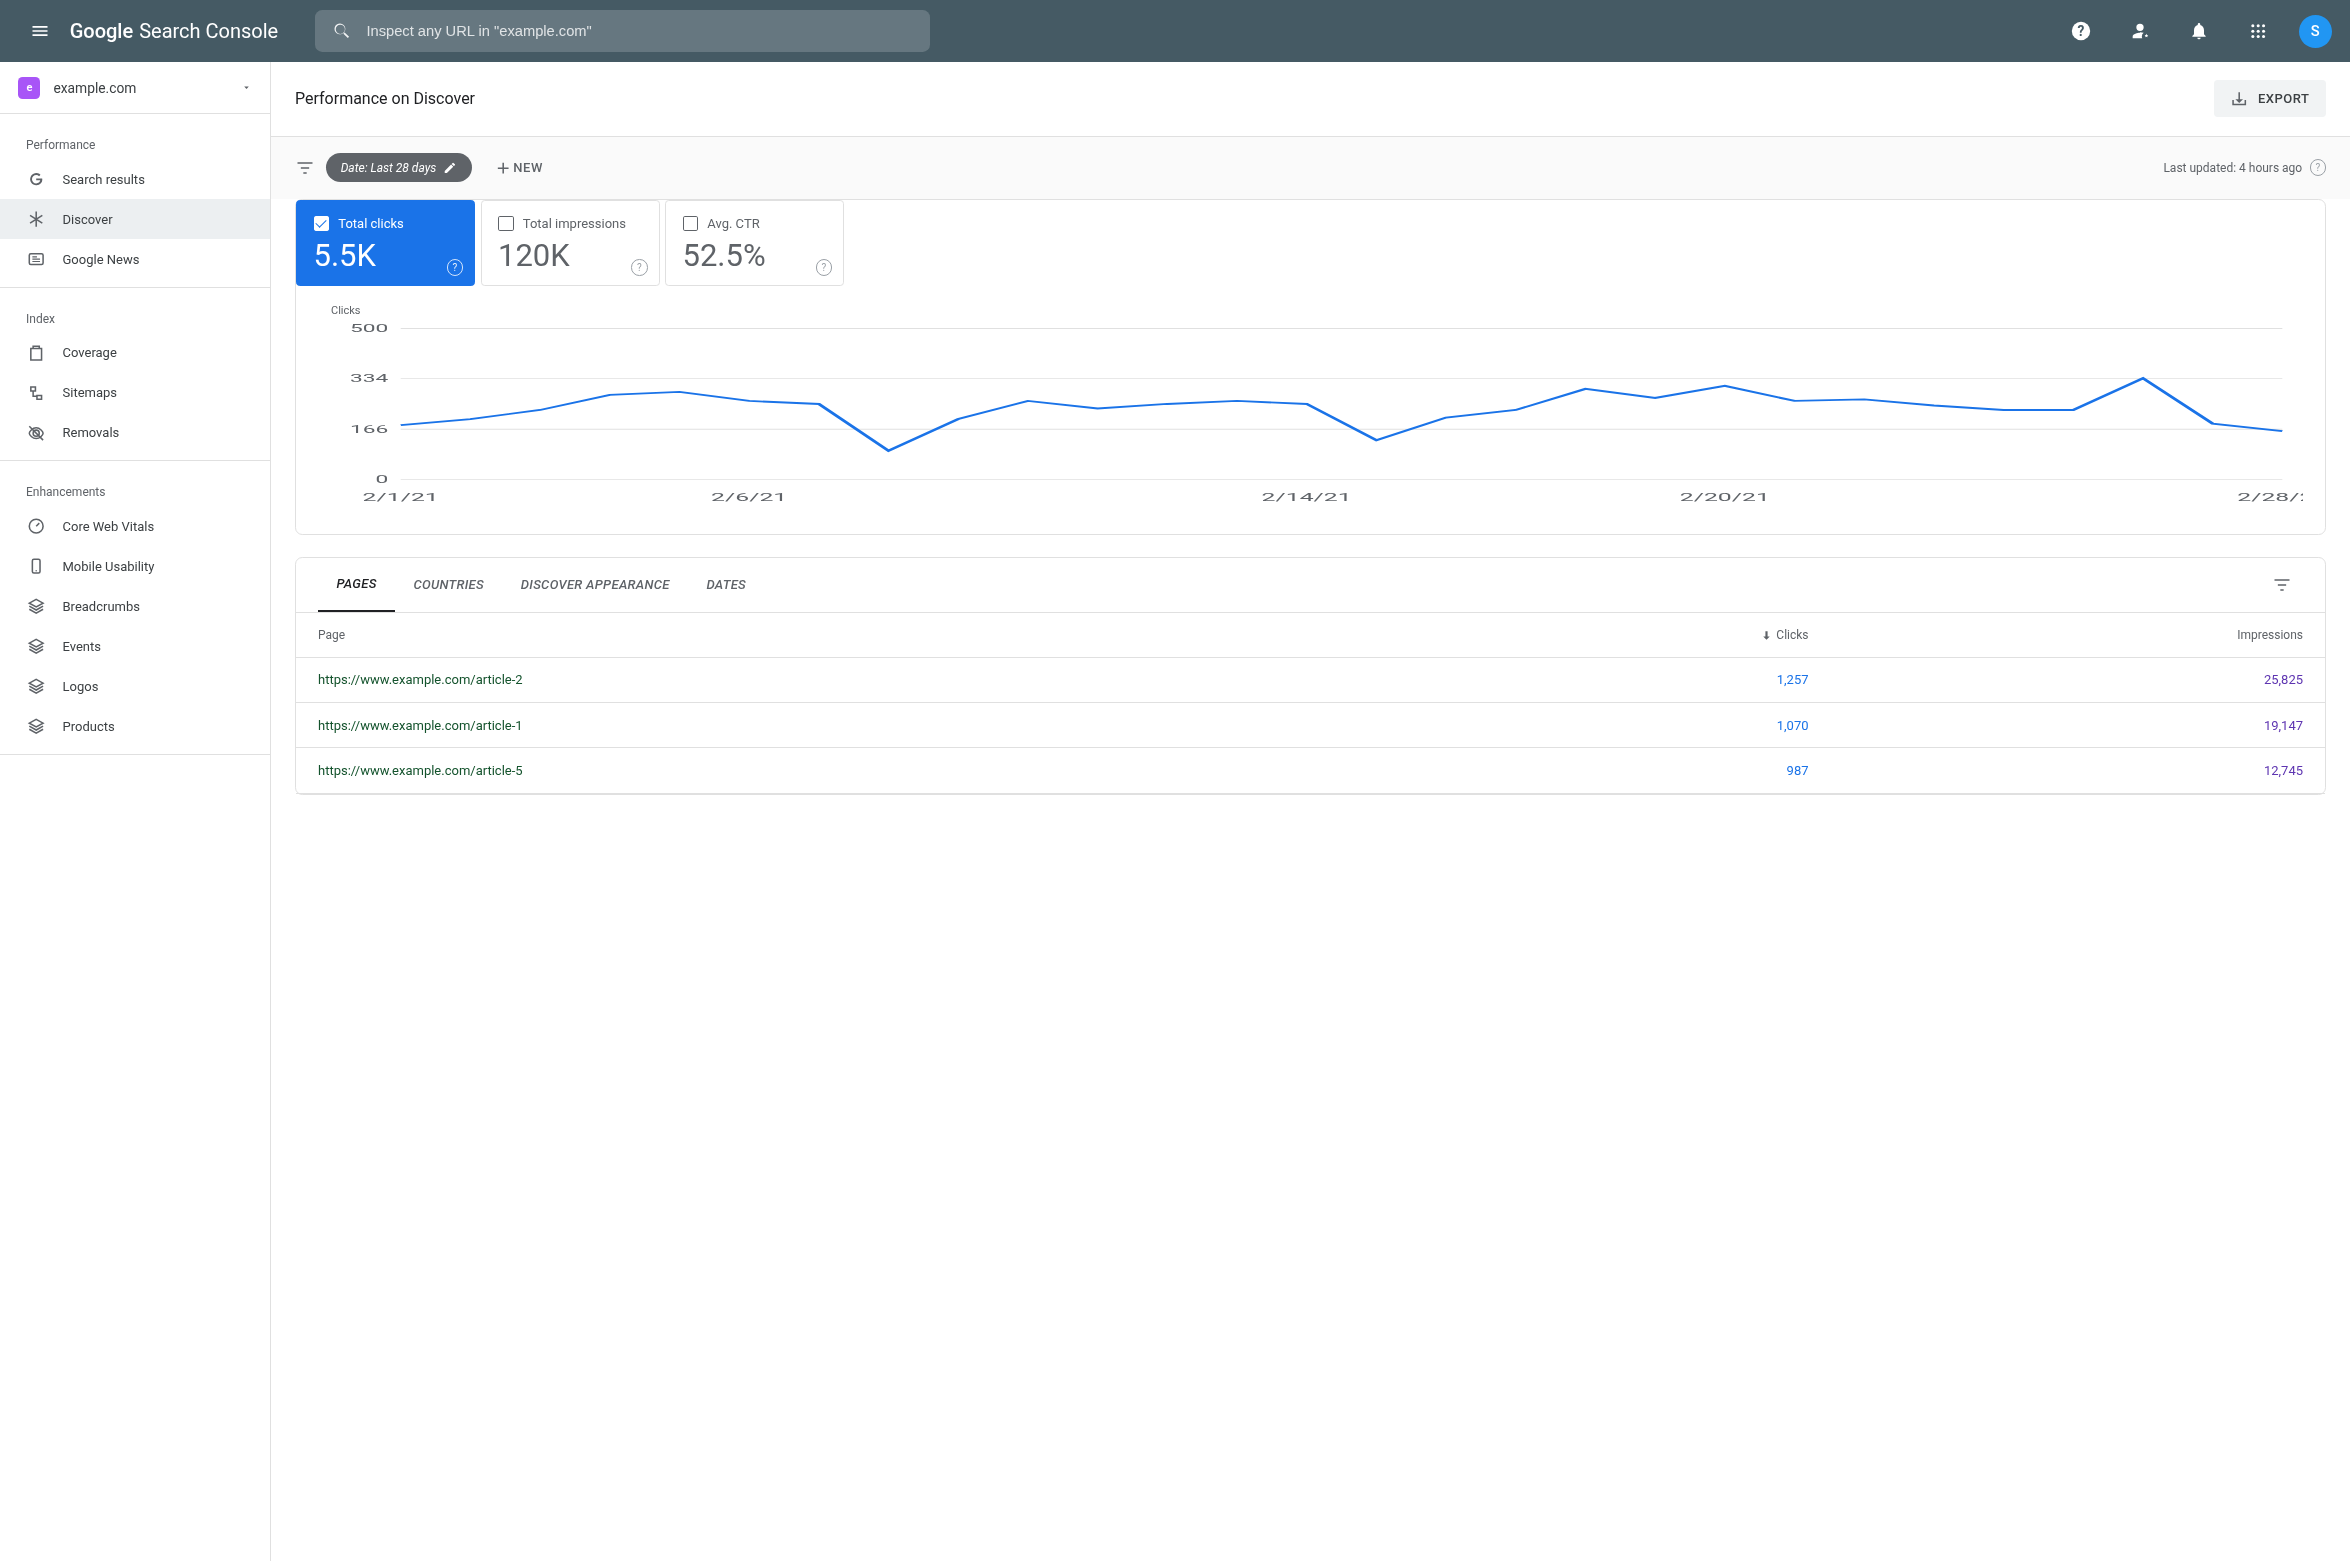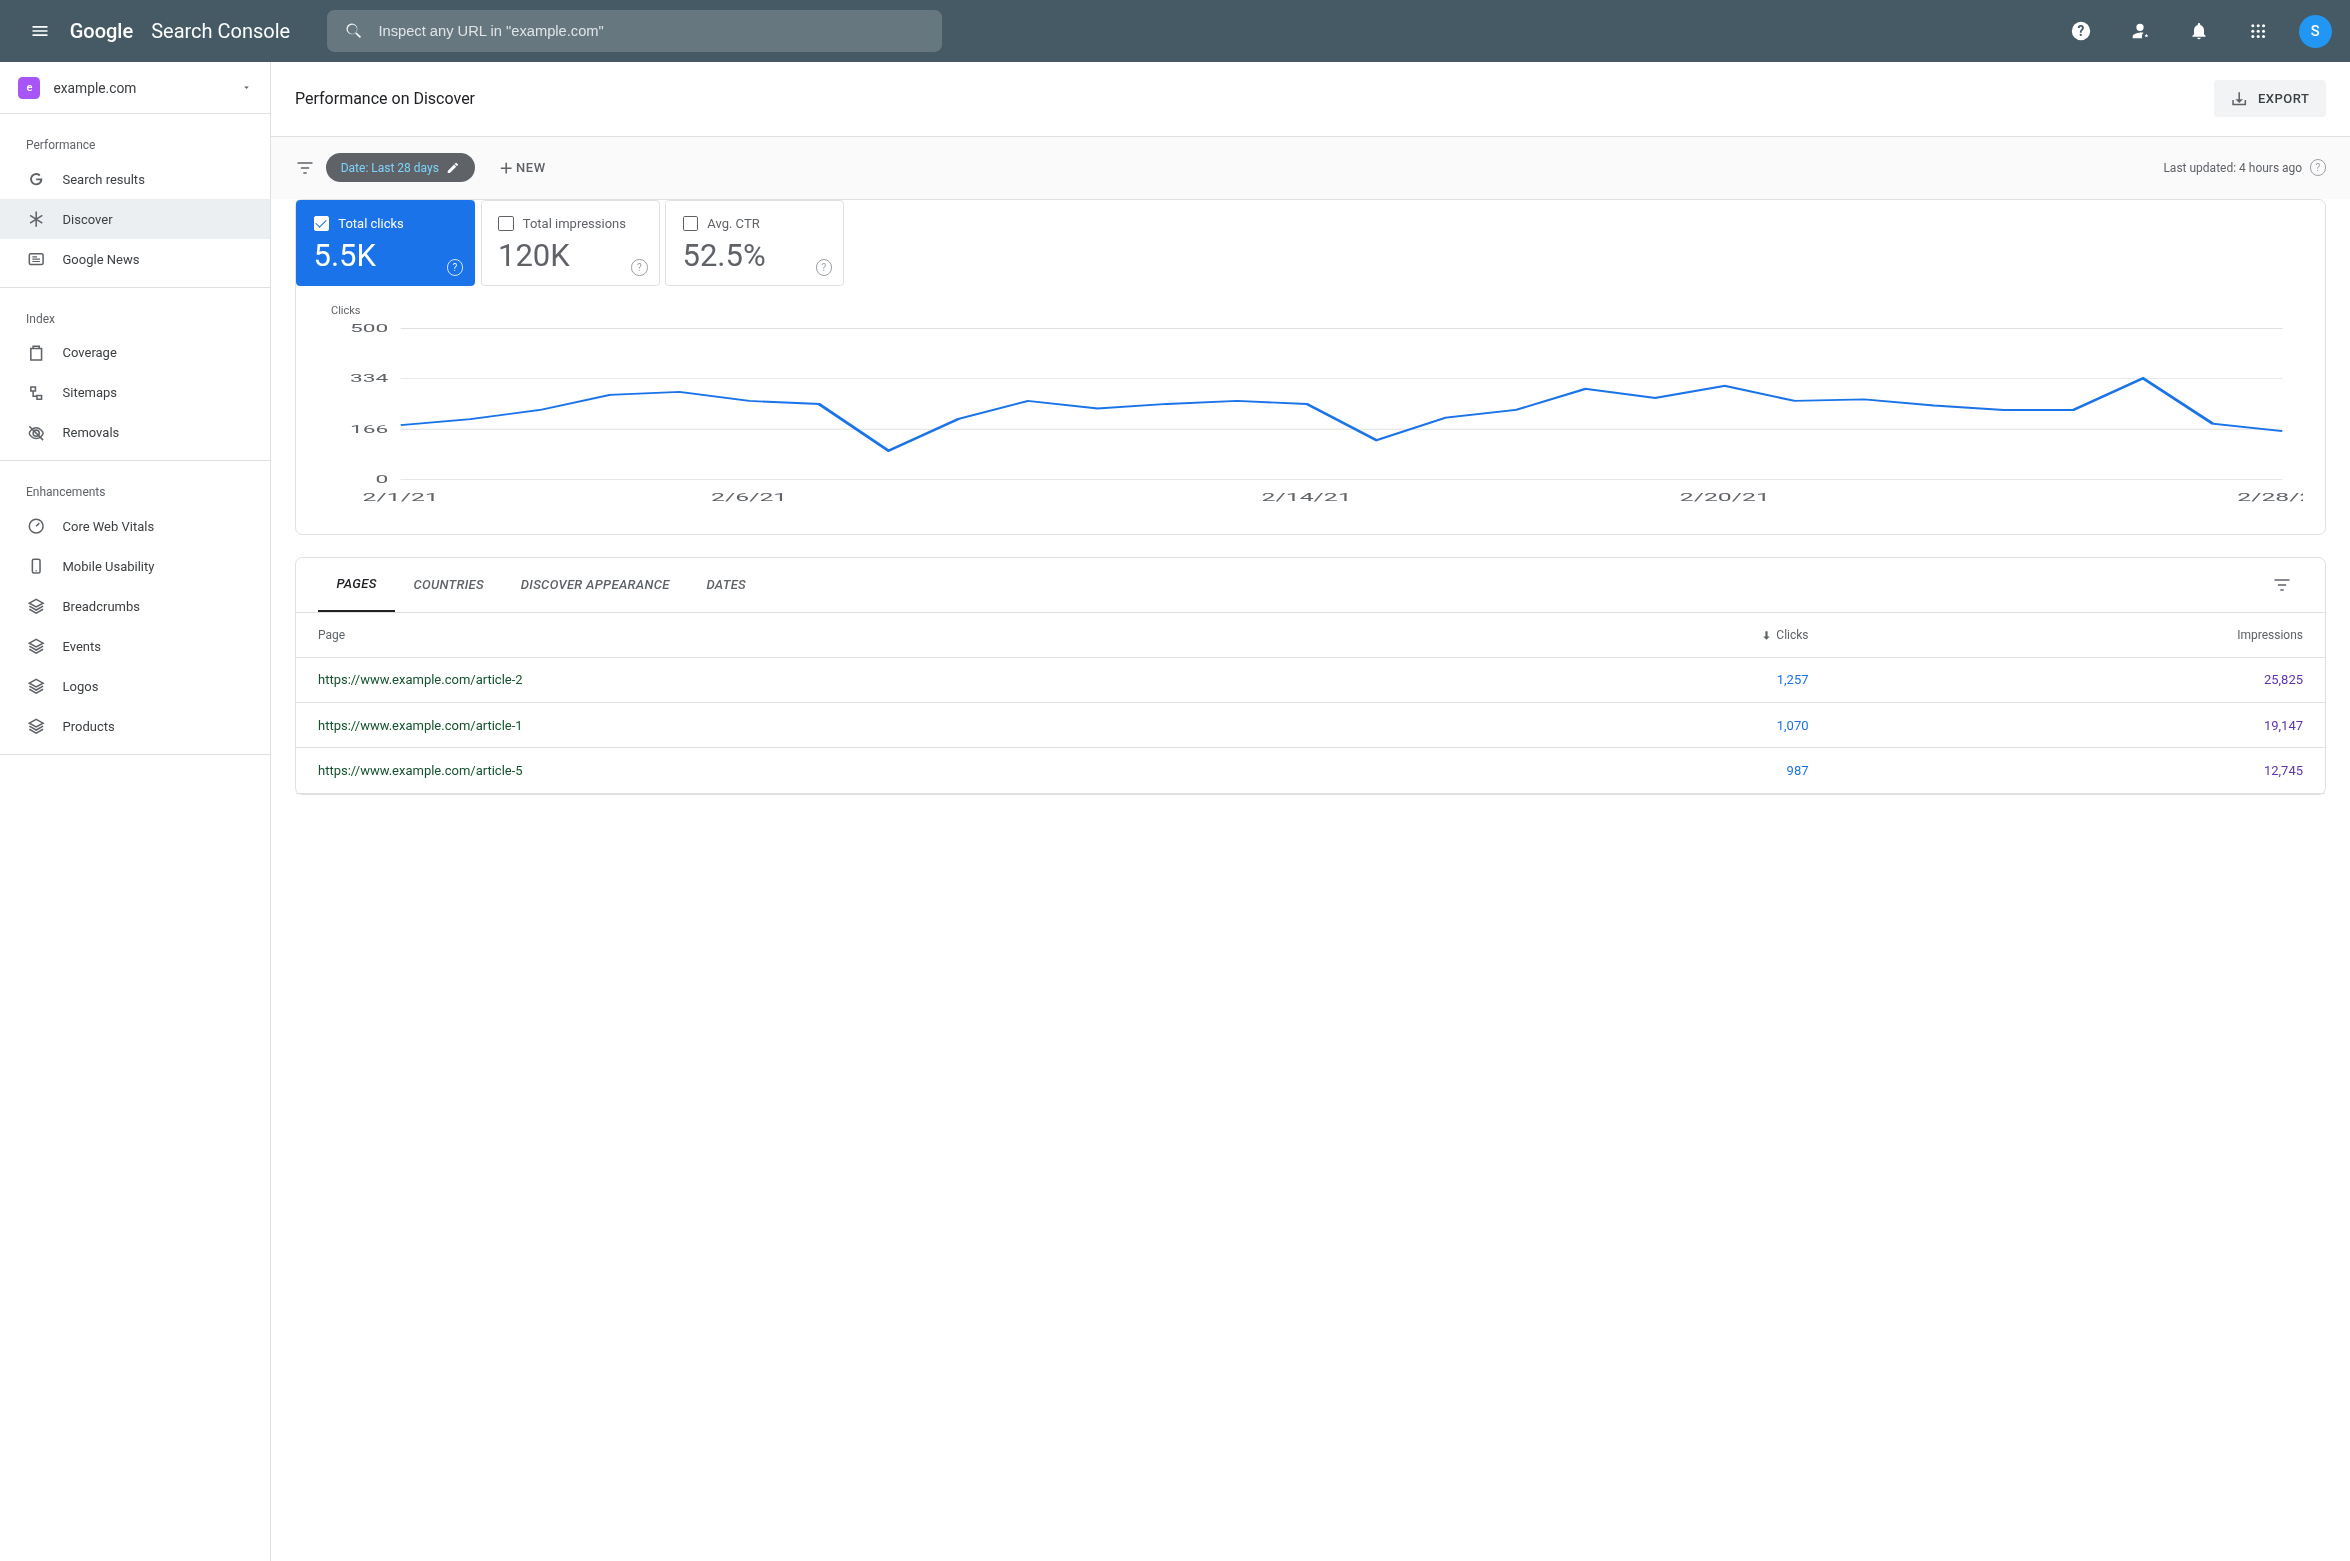--- a/index.html
+++ b/index.html
@@ -23,21 +23,21 @@
   color:#fff;
 }
 .logo {
   color: #fff;
   font-size: 20px;
   font-weight: 400;
   margin-left: 7.3px;
   margin-right: 37px;
   display:flex;align-items:center;
 }
-.logo b { font-weight: 500; margin-right:18px;}
+.logo b { font-weight: 500; margin-right:6px;}
 .search-bar {
   flex: 1;
   max-width: 615px;
   height: 42px;
   background: rgba(255,255,255,0.18);
   border-radius: 7.3px;
   display:flex;align-items:center;
   padding: 0 16.5px;
   gap: 14.7px;
 }
@@ -127,26 +127,27 @@
   cursor:pointer;
   letter-spacing:0.5px;
 }
 .filter-bar {
   padding: 14.7px 24px;
   display:flex;align-items:center;gap:11px;
   background:#fafafa;
 }
 .filter-chip {
   background:#5f6368;
-  color:#7dd3fc;
+  color:#ffffff;
   border-radius:16.5px;
   padding:7.3px 14.7px;
   font-size:12px;
   display:flex;align-items:center;gap:7.3px;
   cursor:pointer;
+  font-style:italic;
 }
 .new-btn {
   display:flex;align-items:center;gap:1px;
   padding:7.3px 11px;
   color:#5f6368;
   font-size:13px;font-weight:500;
   cursor:pointer;
   letter-spacing:0.5px;
 }
 .last-updated {

